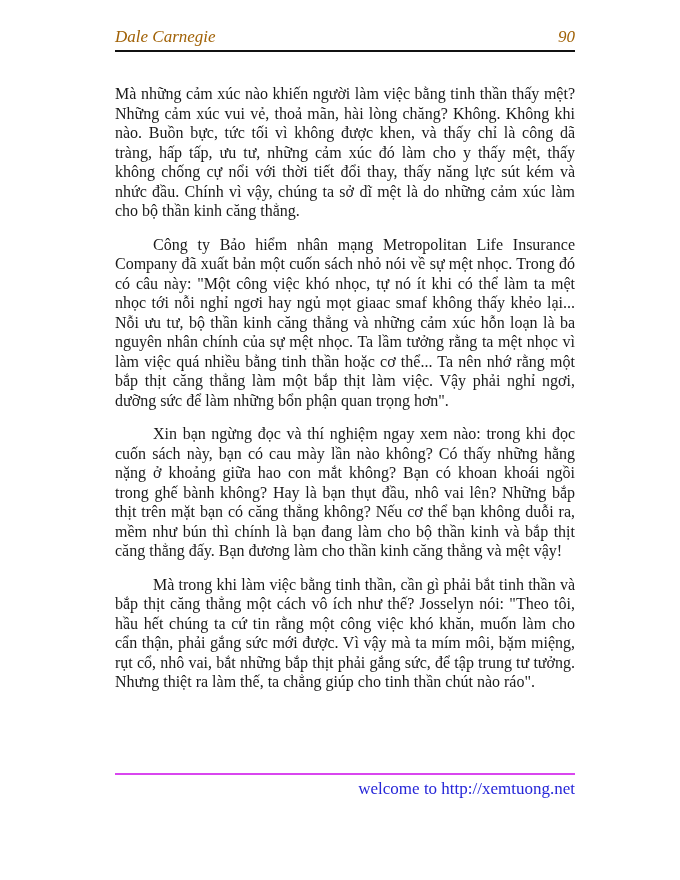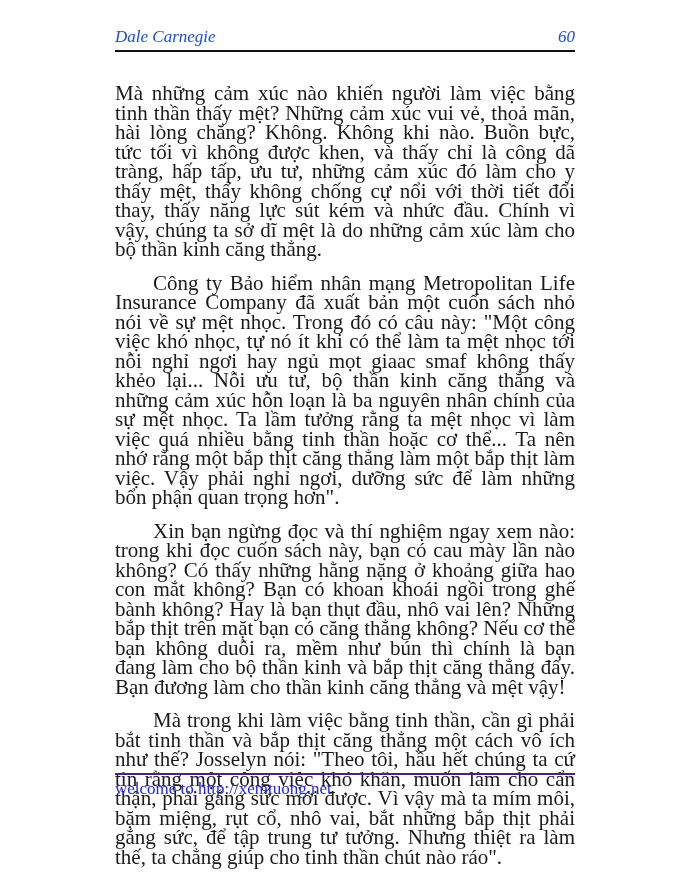--- a/index.html
+++ b/index.html
@@ -20,62 +20,63 @@
     width: 460px;
     display: flex;
     justify-content: space-between;
     align-items: flex-end;
     border-bottom: 2px solid #111111;
     padding-bottom: 3px;
   }
   .header .title, .header .pagenum {
     font-style: italic;
     font-size: 17px;
-    color: #1d4ed8;
+    color: #a16207;
     line-height: 1.1;
   }
 
   
   .content {
     position: absolute;
     left: 115px; top: 84px;
     width: 460px;
   }
   .content p {
     margin: 0 0 14px 0;
-    font-size: 21px;
+    font-size: 16px;
     line-height: 19.5px;
     text-align: justify;
     text-indent: 38px;
   }
   .content p.first { text-indent: 0; }
 
   
   .footer {
     position: absolute;
     left: 115px; top: 773px;
     width: 460px;
-    border-top: 2px solid #4c1d95;
+    border-top: 2px solid #d946ef;
     padding-top: 4px;
+    text-align: right;
   }
   .footer .site-link {
     font-size: 17px;
     color: #2525D8;
     text-decoration: none;
     cursor: pointer;
   }
 </style>
 </head>
 <body>
 
 <div class="page">
 
   <div class="header">
     <span class="title">Dale Carnegie</span>
-    <span class="pagenum">60</span>
+    <span class="pagenum">90</span>
   </div>
 
   <div class="content">
     <p class="first">Mà những cảm xúc nào khiến người làm việc bằng tinh thần thấy mệt? Những cảm xúc vui vẻ, thoả mãn, hài lòng chăng? Không. Không khi nào. Buồn bực, tức tối vì không được khen, và thấy chỉ là công dã tràng, hấp tấp, ưu tư, những cảm xúc đó làm cho y thấy mệt, thấy không chống cự nổi với thời tiết đổi thay, thấy năng lực sút kém và nhức đầu. Chính vì vậy, chúng ta sở dĩ mệt là do những cảm xúc làm cho bộ thần kinh căng thẳng.</p>
     <p>Công ty Bảo hiểm nhân mạng Metropolitan Life Insurance Company đã xuất bản một cuốn sách nhỏ nói về sự mệt nhọc. Trong đó có câu này: "Một công việc khó nhọc, tự nó ít khi có thể làm ta mệt nhọc tới nỗi nghỉ ngơi hay ngủ mọt giaac smaf không thấy khẻo lại... Nỗi ưu tư, bộ thần kinh căng thẳng và những cảm xúc hỗn loạn là ba nguyên nhân chính của sự mệt nhọc. Ta lầm tưởng rằng ta mệt nhọc vì làm việc quá nhiều bằng tinh thần hoặc cơ thể... Ta nên nhớ rằng một bắp thịt căng thẳng làm một bắp thịt làm việc. Vậy phải nghỉ ngơi, dưỡng sức để làm những bổn phận quan trọng hơn".</p>
     <p>Xin bạn ngừng đọc và thí nghiệm ngay xem nào: trong khi đọc cuốn sách này, bạn có cau mày lần nào không? Có thấy những hằng nặng ở khoảng giữa hao con mắt không? Bạn có khoan khoái ngồi trong ghế bành không? Hay là bạn thụt đầu, nhô vai lên? Những bắp thịt trên mặt bạn có căng thẳng không? Nếu cơ thể bạn không duỗi ra, mềm như bún thì chính là bạn đang làm cho bộ thần kinh và bắp thịt căng thẳng đấy. Bạn đương làm cho thần kinh căng thẳng và mệt vậy!</p>
     <p>Mà trong khi làm việc bằng tinh thần, cần gì phải bắt tinh thần và bắp thịt căng thẳng một cách vô ích như thế? Josselyn nói: "Theo tôi, hầu hết chúng ta cứ tin rằng một công việc khó khăn, muốn làm cho cẩn thận, phải gắng sức mới được. Vì vậy mà ta mím môi, bặm miệng, rụt cổ, nhô vai, bắt những bắp thịt phải gắng sức, để tập trung tư tưởng. Nhưng thiệt ra làm thế, ta chẳng giúp cho tinh thần chút nào ráo".</p>
   </div>
 
   <div class="footer">

